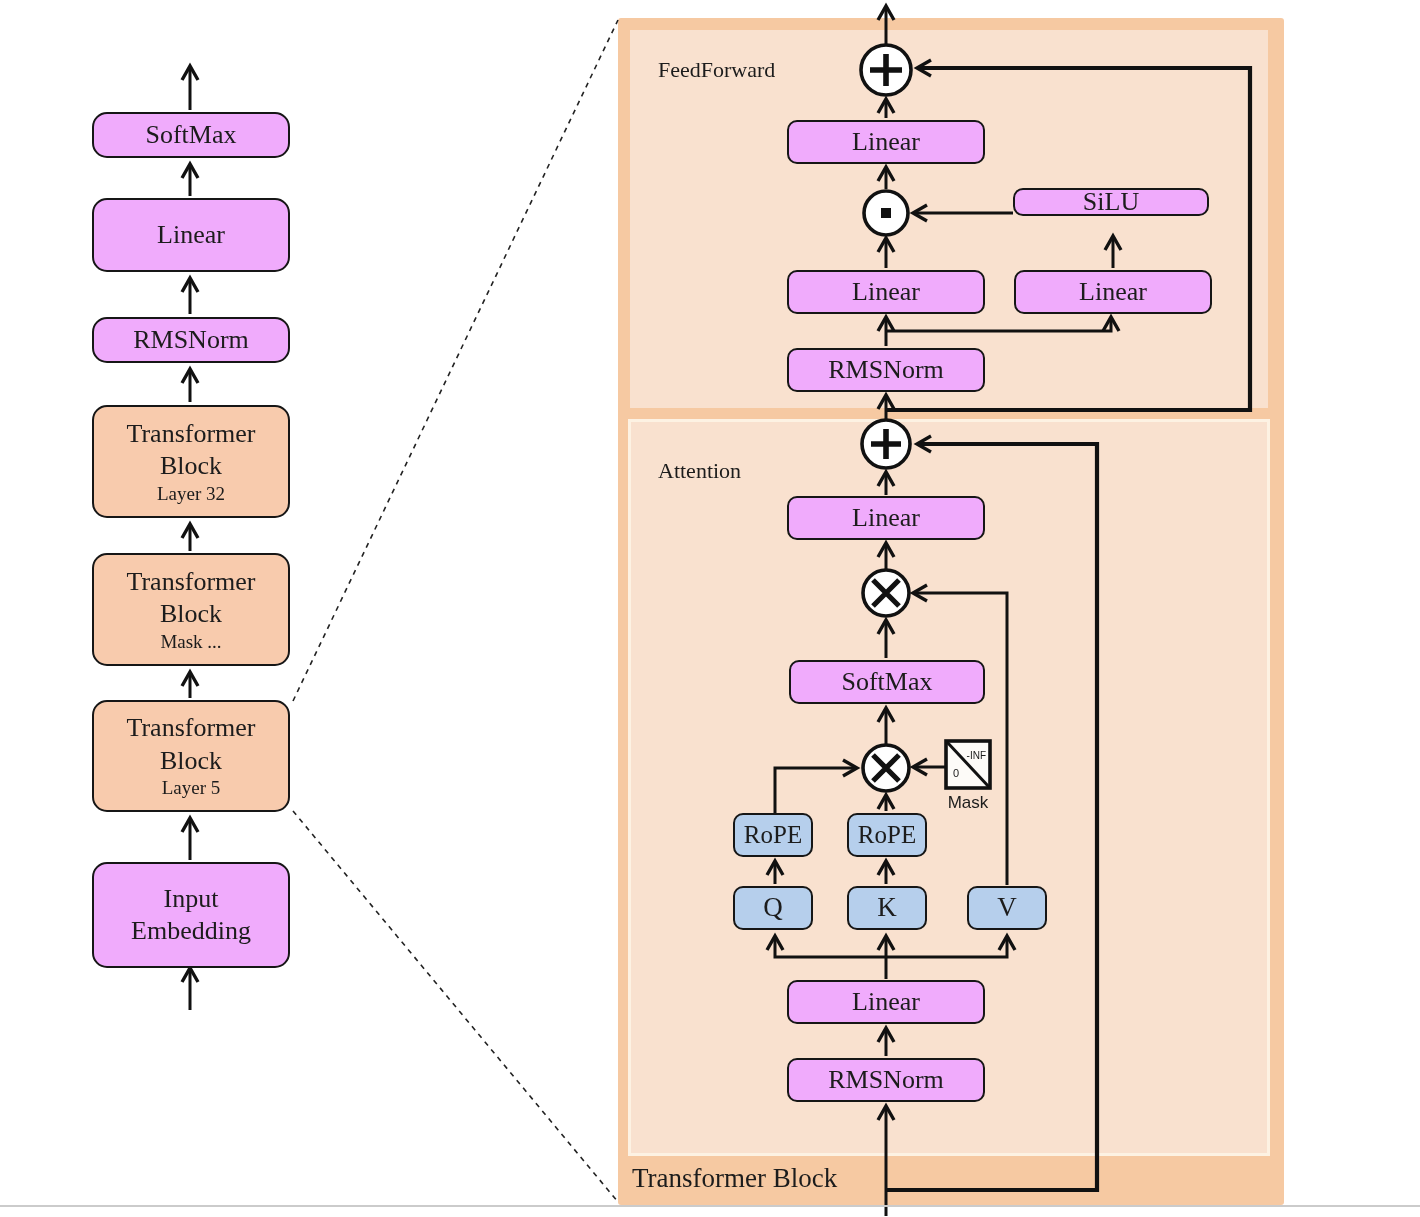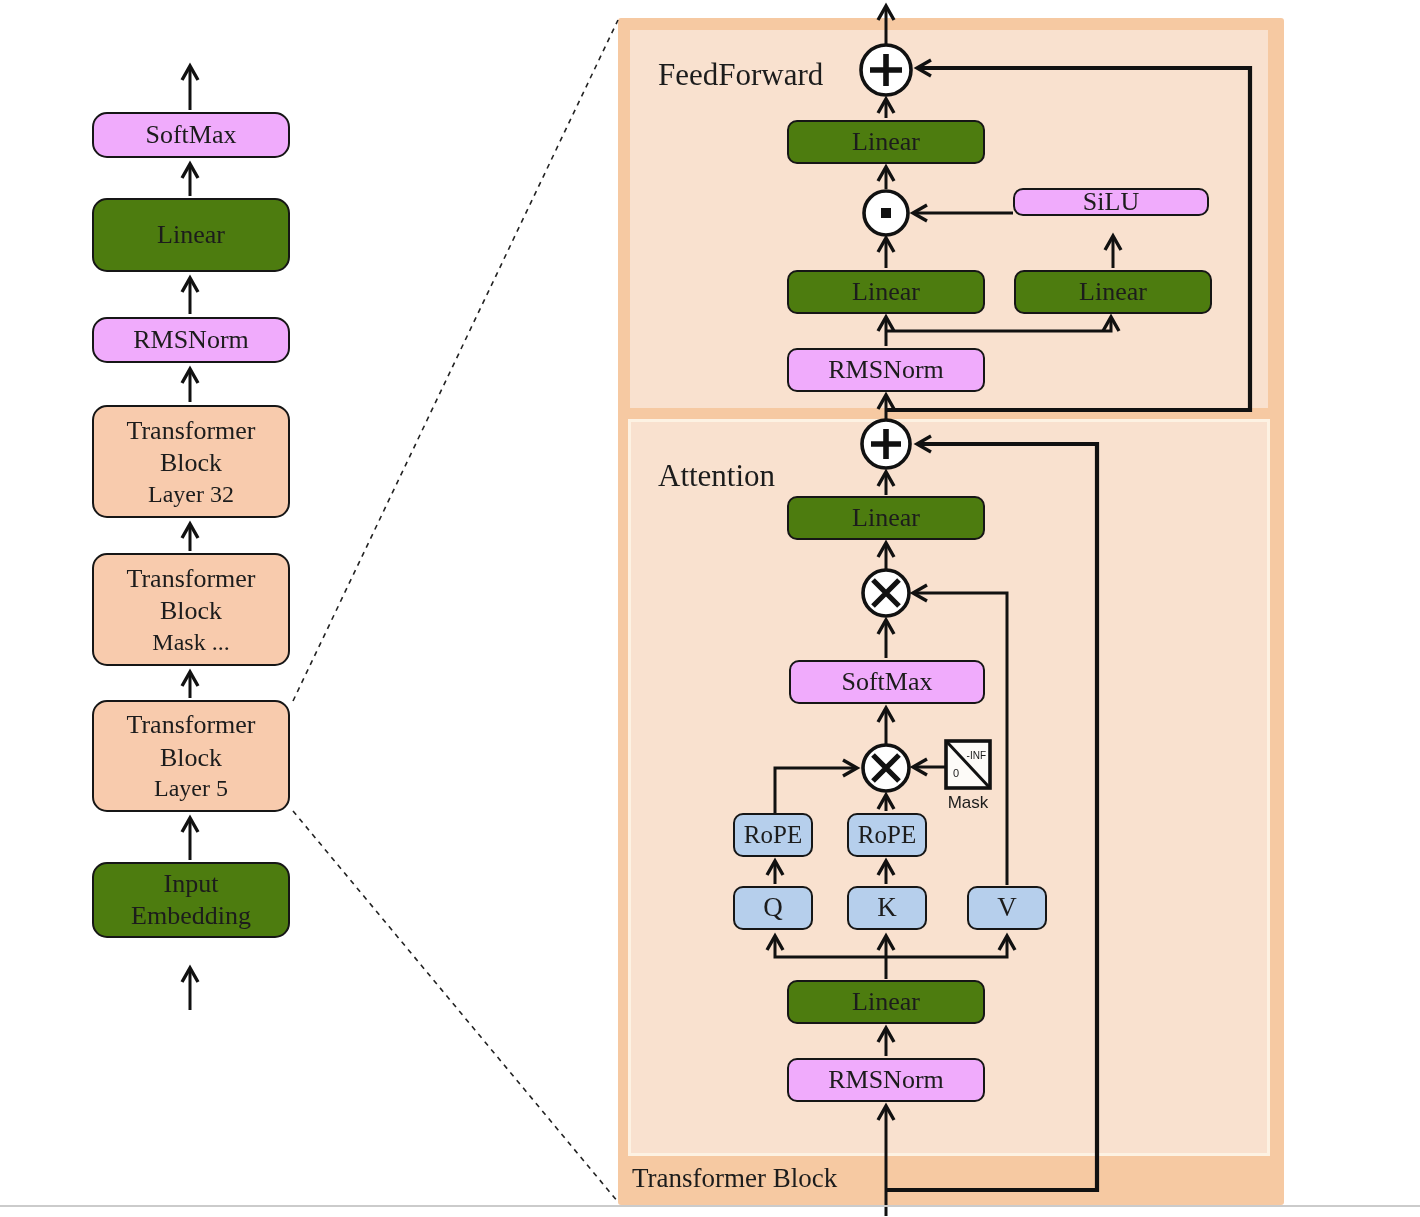--- a/index.html
+++ b/index.html
@@ -17,28 +17,28 @@
   .panel-ff{left:630px;top:30px;width:638px;height:378px;}
   .panel-attn{left:628px;top:419px;width:636px;height:731px;border:3px solid #fdf2e3;}
   .lines{position:absolute;left:0;top:0;z-index:2;}
   .box{
     position:absolute;z-index:3;display:flex;flex-direction:column;
     align-items:center;justify-content:center;text-align:center;
     border:2.6px solid #161616;border-radius:10px;box-sizing:border-box;
     font-size:26px;line-height:1.25;
   }
   .box.big{border-radius:15px;}
-  .blue{background:#4d7c0f;}
+  .blue{background:#f0abfc;}
   .blue2{background:#b6cfec;}
   .green{background:#f0abfc;}
   .orange{background:#f8cbad;}
-  .sub{font-size:24px;line-height:1.2;}
+  .sub{font-size:19px;line-height:1.2;}
   .wrap-label{width:150px;}
   .section-label{
-    position:absolute;z-index:3;font-size:31px;white-space:nowrap;
+    position:absolute;z-index:3;font-size:22px;white-space:nowrap;
   }
   .panel-title{font-size:27px;}
   .bottom-rule{
     position:absolute;left:0;top:1205px;width:1420px;height:2px;
     background:#cbcbcb;z-index:4;
   }
 </style>
 </head>
 <body>
 
@@ -151,21 +151,21 @@
     <span class="sub">Layer 32</span>
   </div>
   <div class="box big orange" style="left:92px;top:553px;width:198px;height:113px;">
     <span class="wrap-label">Transformer Block</span>
     <span class="sub">Mask ...</span>
   </div>
   <div class="box big orange" style="left:92px;top:700px;width:198px;height:112px;">
     <span class="wrap-label">Transformer Block</span>
     <span class="sub">Layer 5</span>
   </div>
-  <div class="box big blue" style="left:92px;top:862px;width:198px;height:76px;">
+  <div class="box big blue" style="left:92px;top:862px;width:198px;height:106px;">
     <span class="wrap-label">Input Embedding</span>
   </div>
 
   <div class="section-label" style="left:658px;top:57px;">FeedForward</div>
   <div class="section-label" style="left:658px;top:458px;">Attention</div>
   <div class="section-label panel-title" style="left:632px;top:1163px;">Transformer Block</div>
 
   <div class="box blue" style="left:787px;top:120px;width:198px;height:44px;">
     <span>Linear</span>
   </div>

